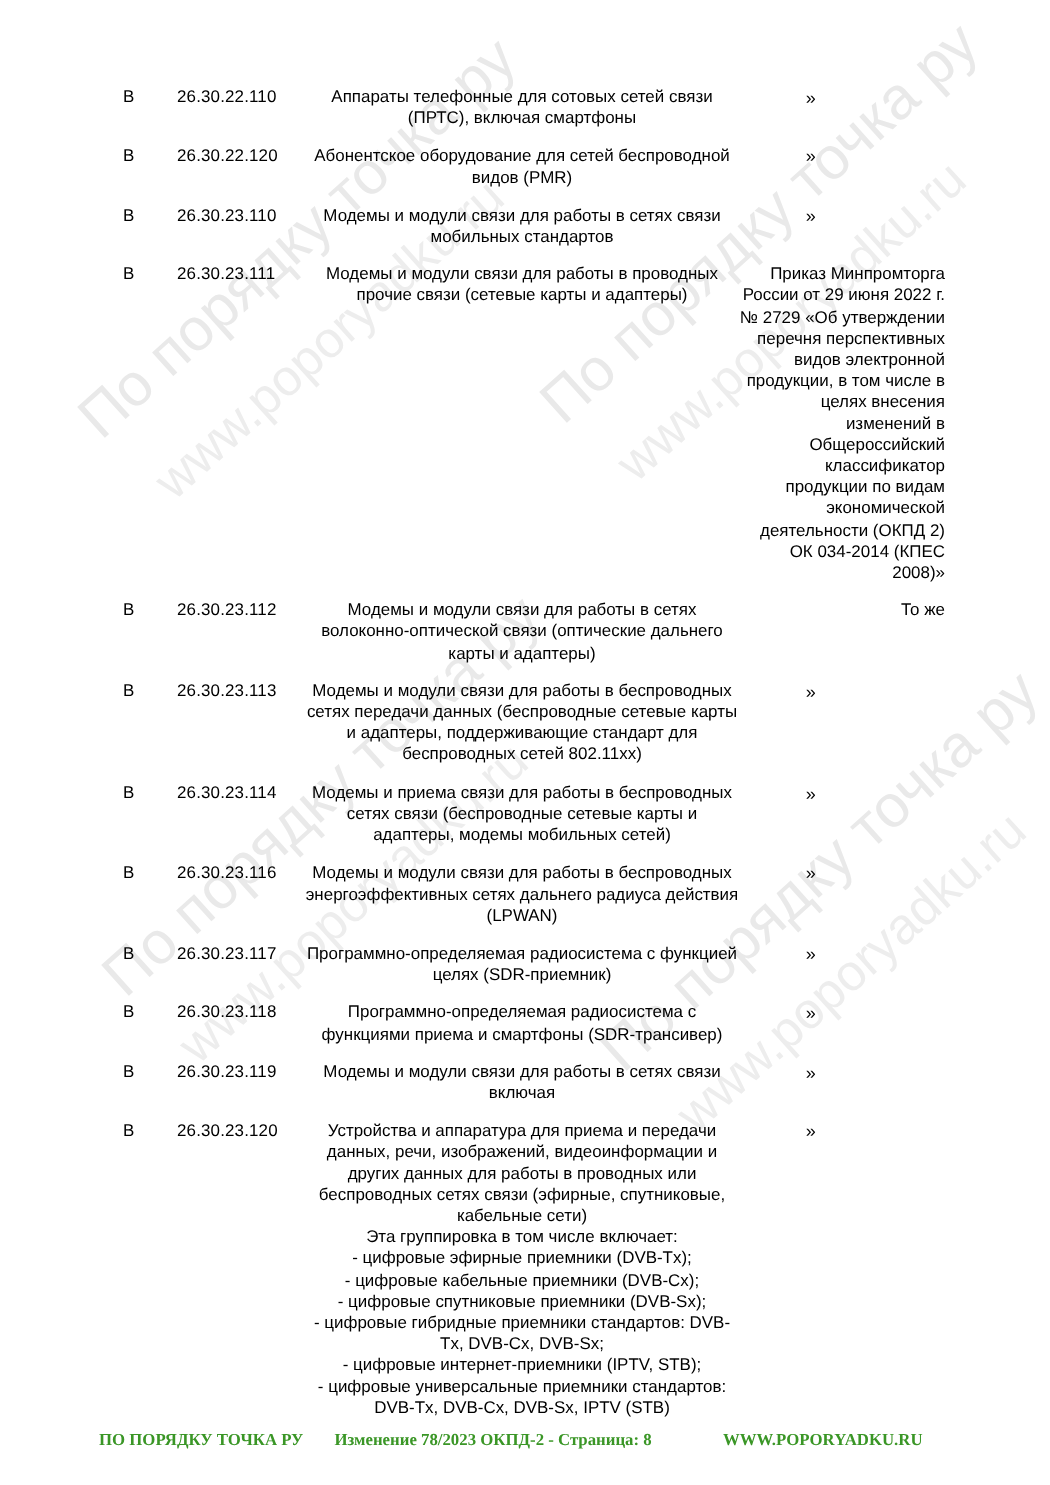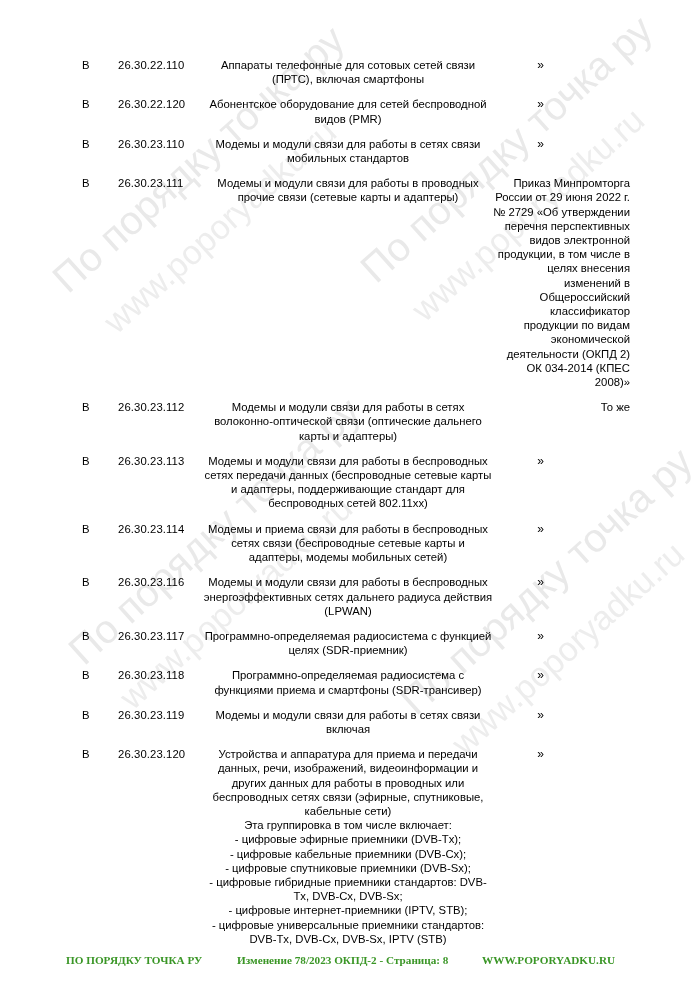--- a/index.html
+++ b/index.html
@@ -105,21 +105,21 @@
     top: 960px;
     z-index: 3;
     font-family: "Liberation Serif", serif;
     font-weight: bold;
     font-size: 11.2px;
     color: #3a9626;
     display: flex;
     align-items: center;
   }
   .footer .f-left   { position: absolute; left: 66px; white-space: nowrap; }
-  .footer .f-center { position: absolute; left: 237px; white-space: nowrap; font-family: Liberation Serif, serif; }
+  .footer .f-center { position: absolute; left: 223px; white-space: nowrap; font-family: Liberation Serif, serif; }
   .footer .f-right  { position: absolute; left: 482px; white-space: nowrap; }
 </style>
 </head>
 <body>
 
 <div class="page">
 
   <div class="watermark-layer">
     <div class="wm wm-a wm7">По порядку точка ру</div>
     <div class="wm wm-b wm8">www.poporyadku.ru</div>

